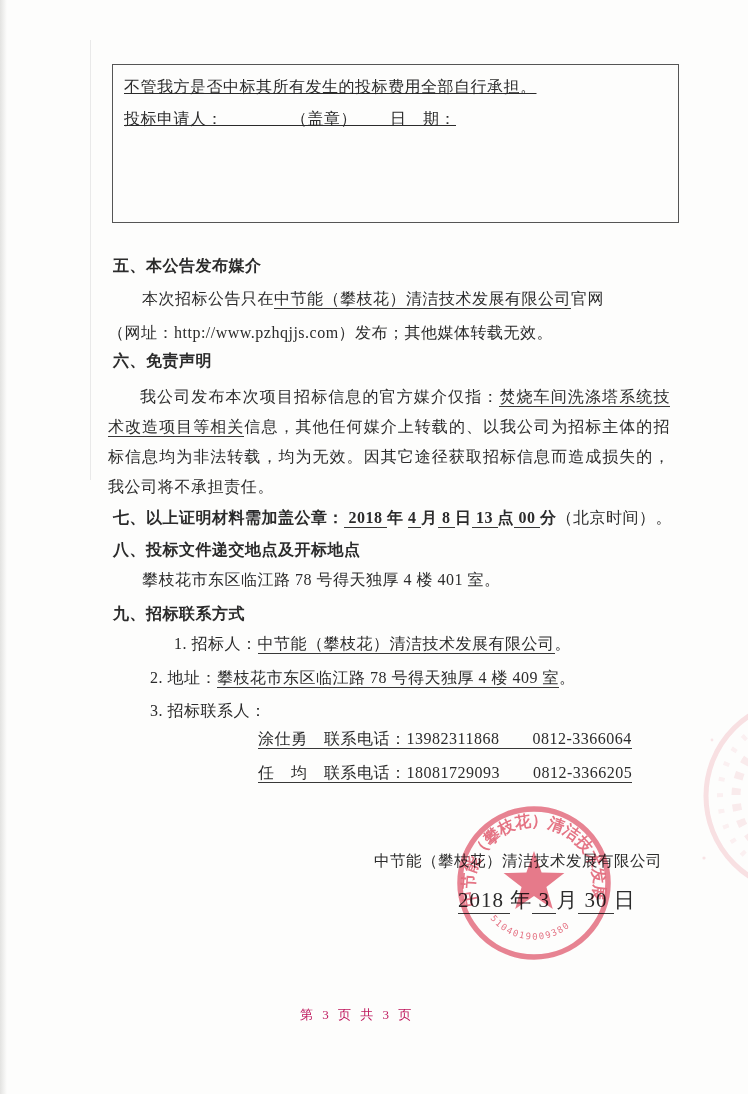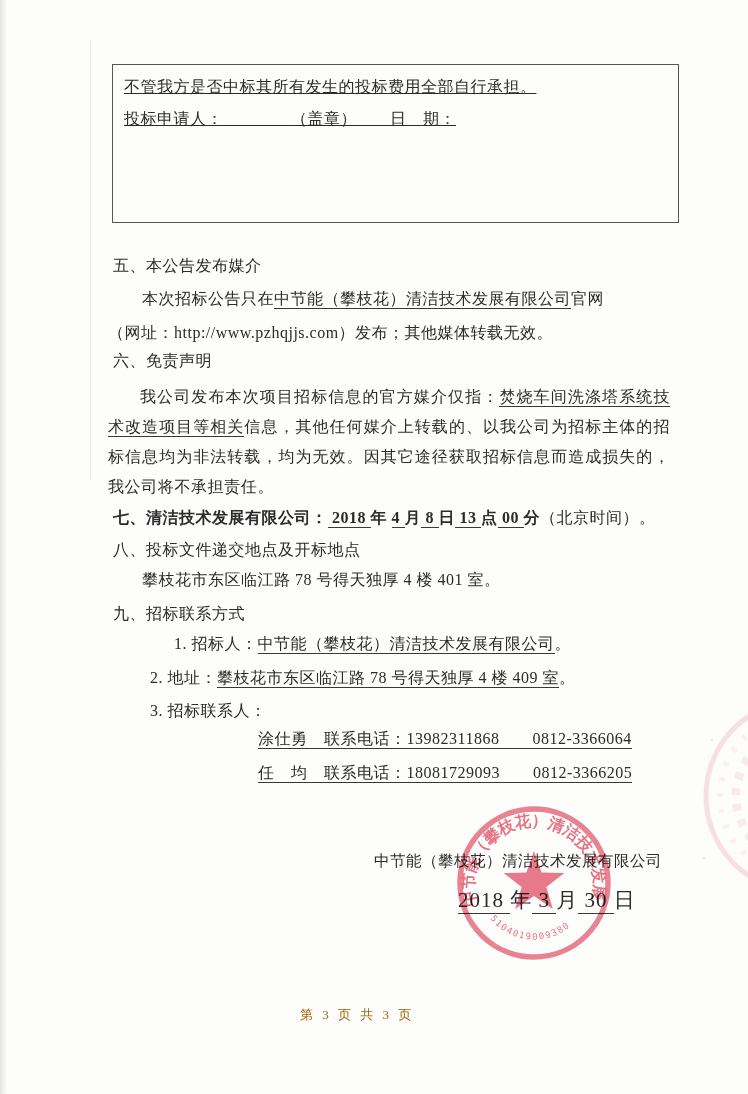--- a/index.html
+++ b/index.html
@@ -5,42 +5,42 @@
   html,body{margin:0;padding:0;}
   body{
     width:748px;height:1094px;position:relative;overflow:hidden;
     background:#fdfdfc;
     font-family:"Liberation Serif","DejaVu Serif",serif;
     color:#2b2b2b;font-size:16px;
   }
   .abs{position:absolute;}
   .u{border-bottom:1px solid #383838;padding-bottom:1px;}
   .b{font-weight:bold;}
-  .heading{font-weight:normal;letter-spacing:1px;}
+  .heading{font-weight:bold;letter-spacing:1px;}
   .line{white-space:nowrap;letter-spacing:0.5px;}
   
   .notice-box{
     left:112px;top:64px;width:543px;height:143px;
     border:1.5px solid #555;background:transparent;
     padding:6px 11px 8px 11px;
   }
   .notice-box .box-line{line-height:32px;white-space:nowrap;letter-spacing:0.5px;text-decoration:underline;}
   
   .para{
     left:108px;top:382px;width:562px;line-height:30px;
     text-align:justify;text-indent:2em;letter-spacing:0.6px;
   }
   .para span{display:inline;}
   
   .company-line{letter-spacing:0.5px;font-size:15.5px;}
   .date-line{font-size:21px;letter-spacing:1px;}
   
   .footer{
     left:0;top:1006px;width:692px;text-align:center;
-    font-size:13px;color:#a16207;letter-spacing:3px;padding-left:22px;box-sizing:border-box;
+    font-size:13px;color:#be185d;letter-spacing:3px;padding-left:22px;box-sizing:border-box;
   }
   
   .seal{left:432px;top:781px;width:204px;height:204px;mix-blend-mode:multiply;opacity:.88;}
   .edge-stamp{right:0;top:678px;width:58px;height:235px;mix-blend-mode:multiply;opacity:.55;}
   
   .left-shadow{left:0;top:0;width:7px;height:1094px;
     background:linear-gradient(to right,#e3e3e1,rgba(250,250,250,0));}
   .fold-line{left:90px;top:40px;width:1px;height:440px;background:#d9d9d9;opacity:.55;}
 </style>
 </head>
@@ -54,21 +54,21 @@
   <div class="box-line">投标申请人：________（盖章）　　日　期：</div>
 </div>
 
 <div class="abs heading line" style="left:113px;top:256px;">五、本公告发布媒介</div>
 <div class="abs line" style="left:142px;top:289px;"><span>本次招标公告只在</span><span class="u">中节能（攀枝花）清洁技术发展有限公司</span><span>官网</span></div>
 <div class="abs line" style="left:108px;top:323px;"><span>（网址：http://www.pzhqjjs.com）发布；其他媒体转载无效。</span></div>
 
 <div class="abs heading line" style="left:113px;top:351px;">六、免责声明</div>
 <div class="abs para"><span>我公司发布本次项目招标信息的官方媒介仅指：</span><span class="u">焚烧车间洗涤塔系统技术改造项目等相关</span><span>信息，其他任何媒介上转载的、以我公司为招标主体的招标信息均为非法转载，均为无效。因其它途径获取招标信息而造成损失的，我公司将不承担责任。</span></div>
 
-<div class="abs line" style="left:113px;top:508px;"><span class="b">七、清洁技术发展有限公司：</span><span class="u b"> 2018 </span><span class="b">年 </span><span class="u b"> 4 </span><span class="b">月</span><span class="u b"> 8 </span><span class="b">日</span><span class="u b"> 13 </span><span class="b">点</span><span class="u b"> 00 </span><span class="b">分</span><span>（北京时间）。</span></div>
+<div class="abs line" style="left:113px;top:508px;"><span class="b">七、以上证明材料需加盖公章：</span><span class="u b"> 2018 </span><span class="b">年 </span><span class="u b"> 4 </span><span class="b">月</span><span class="u b"> 8 </span><span class="b">日</span><span class="u b"> 13 </span><span class="b">点</span><span class="u b"> 00 </span><span class="b">分</span><span>（北京时间）。</span></div>
 
 <div class="abs heading line" style="left:113px;top:540px;">八、投标文件递交地点及开标地点</div>
 <div class="abs line" style="left:142px;top:570px;"><span>攀枝花市东区临江路 78 号得天独厚 4 楼 401 室。</span></div>
 
 <div class="abs heading line" style="left:113px;top:604px;">九、招标联系方式</div>
 <div class="abs line" style="left:150px;top:634px;margin-left:24px;"><span>1. 招标人：</span><span class="u">中节能（攀枝花）清洁技术发展有限公司</span><span>。</span></div>
 <div class="abs line" style="left:150px;top:668px;"><span>2. 地址：</span><span class="u">攀枝花市东区临江路 78 号得天独厚 4 楼 409 室</span><span>。</span></div>
 <div class="abs line" style="left:150px;top:701px;"><span>3. 招标联系人：</span></div>
 <div class="abs line" style="left:258px;top:729px;"><span class="u">涂仕勇　联系电话：13982311868　　0812-3366064</span></div>
 <div class="abs line" style="left:258px;top:763px;"><span class="u">任　均　联系电话：18081729093　　0812-3366205</span></div>

